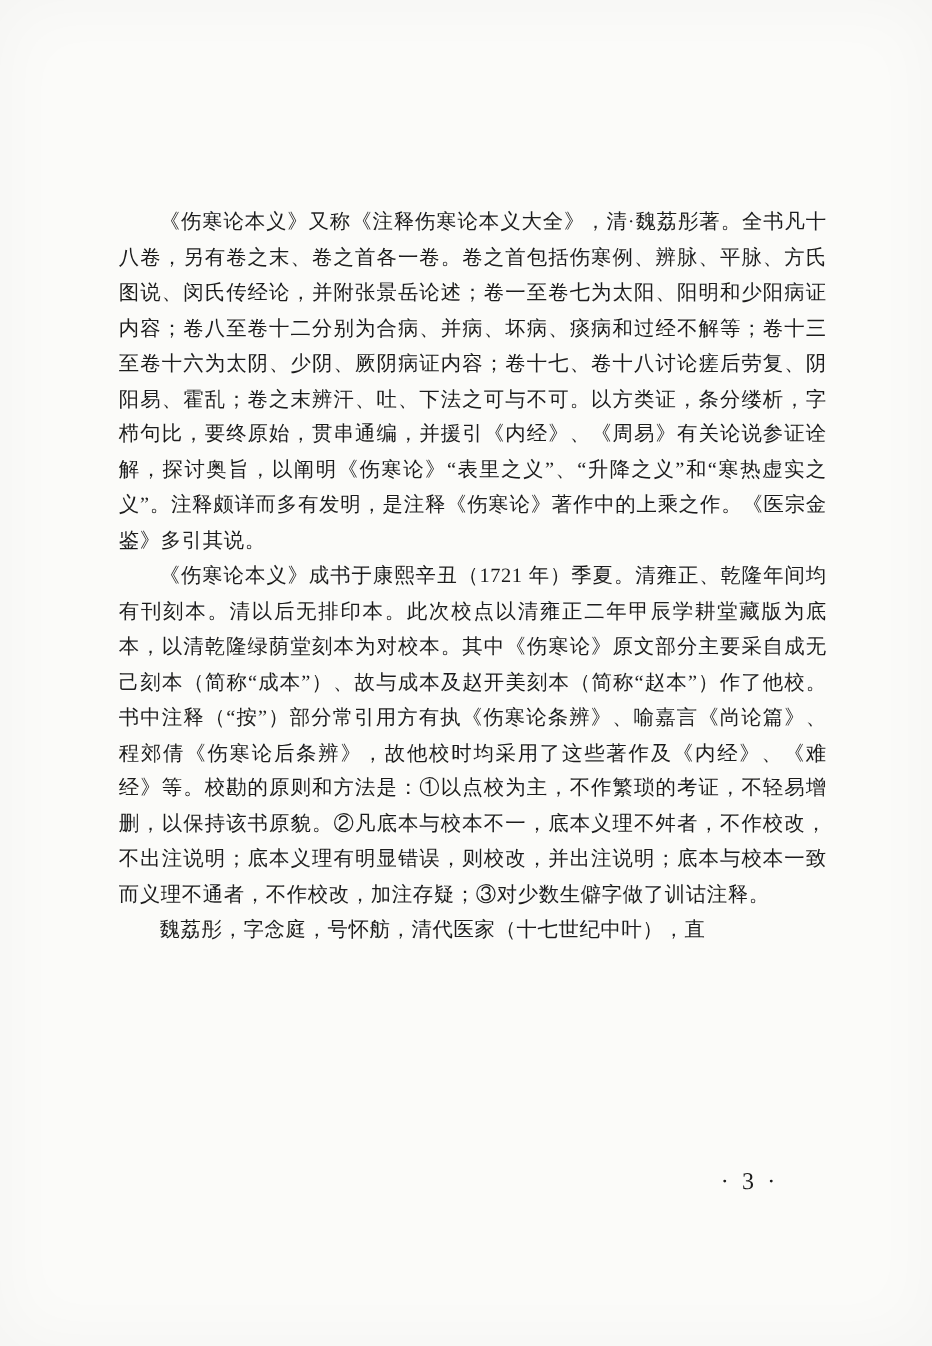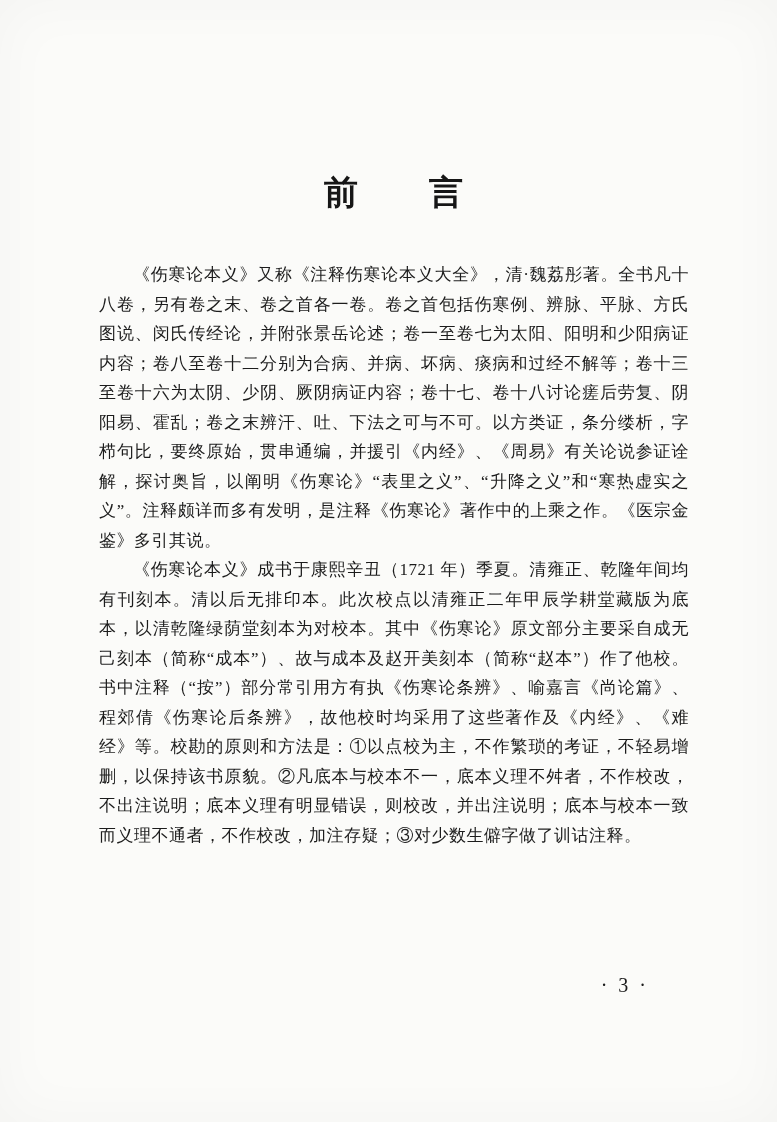--- a/index.html
+++ b/index.html
@@ -49,20 +49,20 @@
     font-size: 20px;
     letter-spacing: 3px;
     color: #1c1c1c;
   }
 </style>
 </head>
 <body>
 
 <div class="page">
   <div class="content">
-    <h1 class="title">前　　言</h1>
     <div class="body">
       <p>《伤寒论本义》又称《注释伤寒论本义大全》，清·魏荔彤著。全书凡十八卷，另有卷之末、卷之首各一卷。卷之首包括伤寒例、辨脉、平脉、方氏图说、闵氏传经论，并附张景岳论述；卷一至卷七为太阳、阳明和少阳病证内容；卷八至卷十二分别为合病、并病、坏病、痰病和过经不解等；卷十三至卷十六为太阴、少阴、厥阴病证内容；卷十七、卷十八讨论瘥后劳复、阴阳易、霍乱；卷之末辨汗、吐、下法之可与不可。以方类证，条分缕析，字栉句比，要终原始，贯串通编，并援引《内经》、《周易》有关论说参证诠解，探讨奥旨，以阐明《伤寒论》“表里之义”、“升降之义”和“寒热虚实之义”。注释颇详而多有发明，是注释《伤寒论》著作中的上乘之作。《医宗金鉴》多引其说。</p>
       <p>《伤寒论本义》成书于康熙辛丑（1721 年）季夏。清雍正、乾隆年间均有刊刻本。清以后无排印本。此次校点以清雍正二年甲辰学耕堂藏版为底本，以清乾隆绿荫堂刻本为对校本。其中《伤寒论》原文部分主要采自成无己刻本（简称“成本”）、故与成本及赵开美刻本（简称“赵本”）作了他校。书中注释（“按”）部分常引用方有执《伤寒论条辨》、喻嘉言《尚论篇》、程郊倩《伤寒论后条辨》，故他校时均采用了这些著作及《内经》、《难经》等。校勘的原则和方法是：①以点校为主，不作繁琐的考证，不轻易增删，以保持该书原貌。②凡底本与校本不一，底本义理不舛者，不作校改，不出注说明；底本义理有明显错误，则校改，并出注说明；底本与校本一致而义理不通者，不作校改，加注存疑；③对少数生僻字做了训诂注释。</p>
+      <p>魏荔彤，字念庭，号怀舫，清代医家（十七世纪中叶），直</p>
     </div>
   </div>
   <div class="page-number">· 3 ·</div>
 </div>
 
 </body></html>

